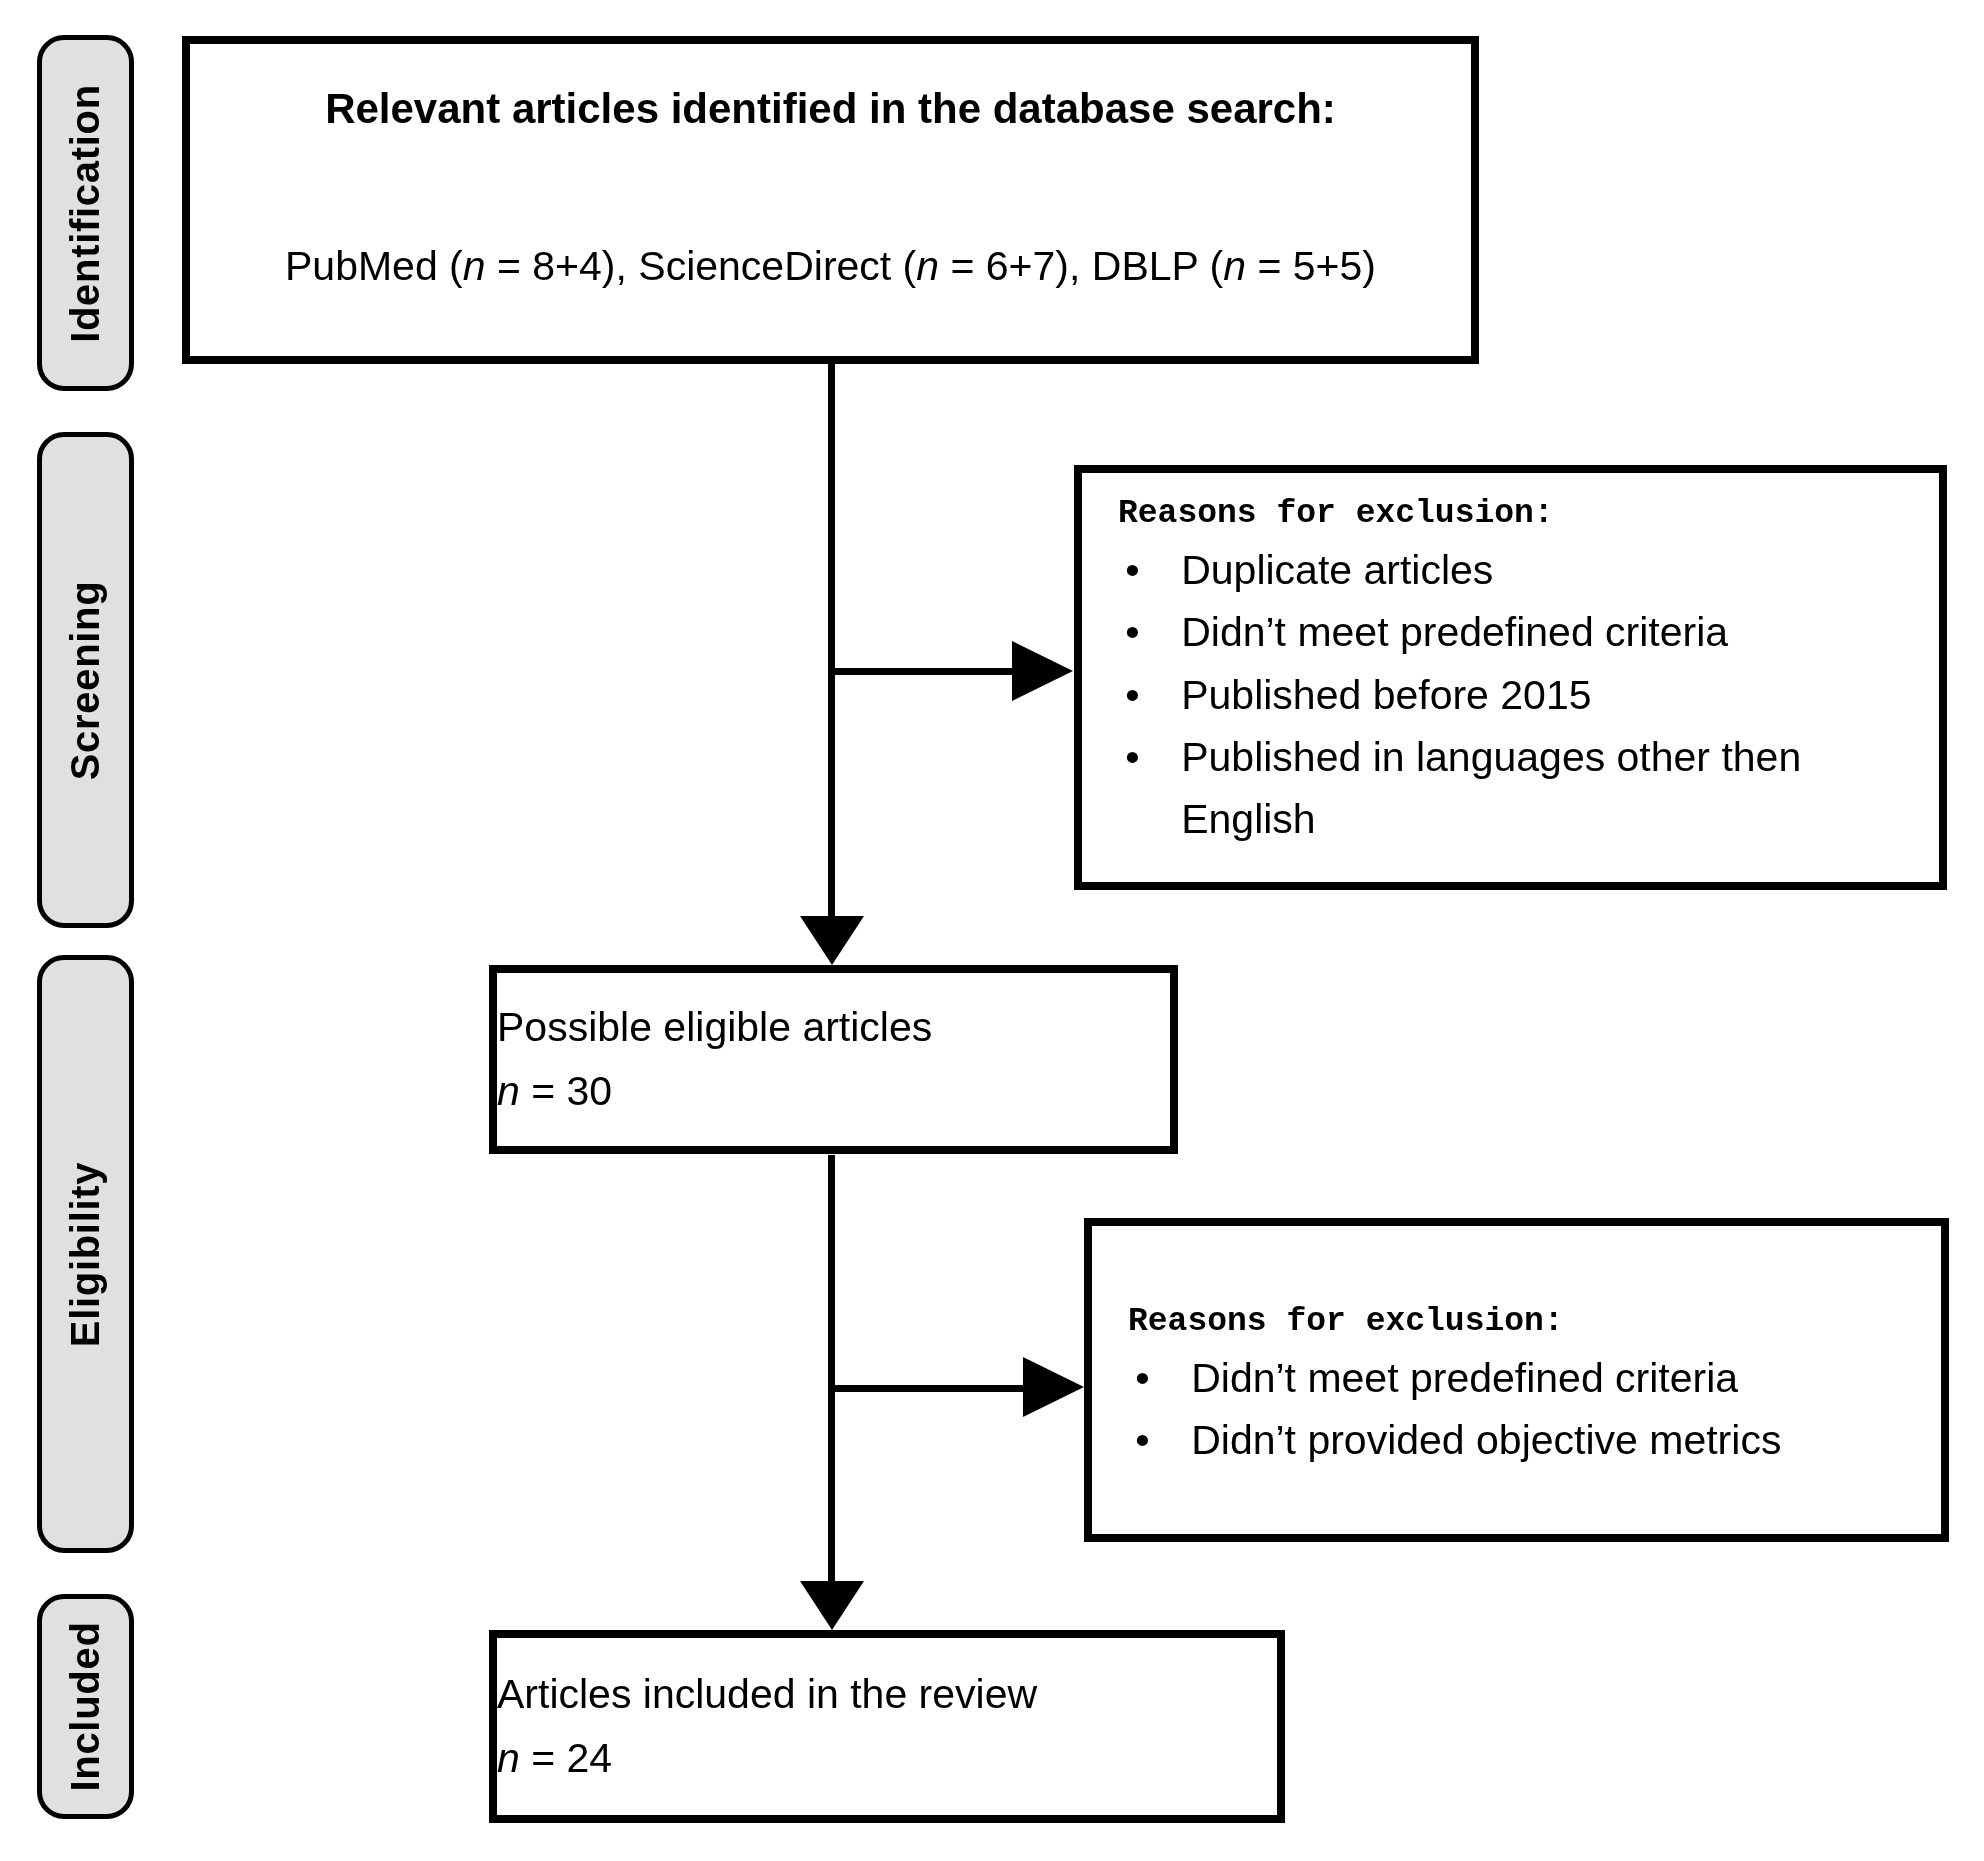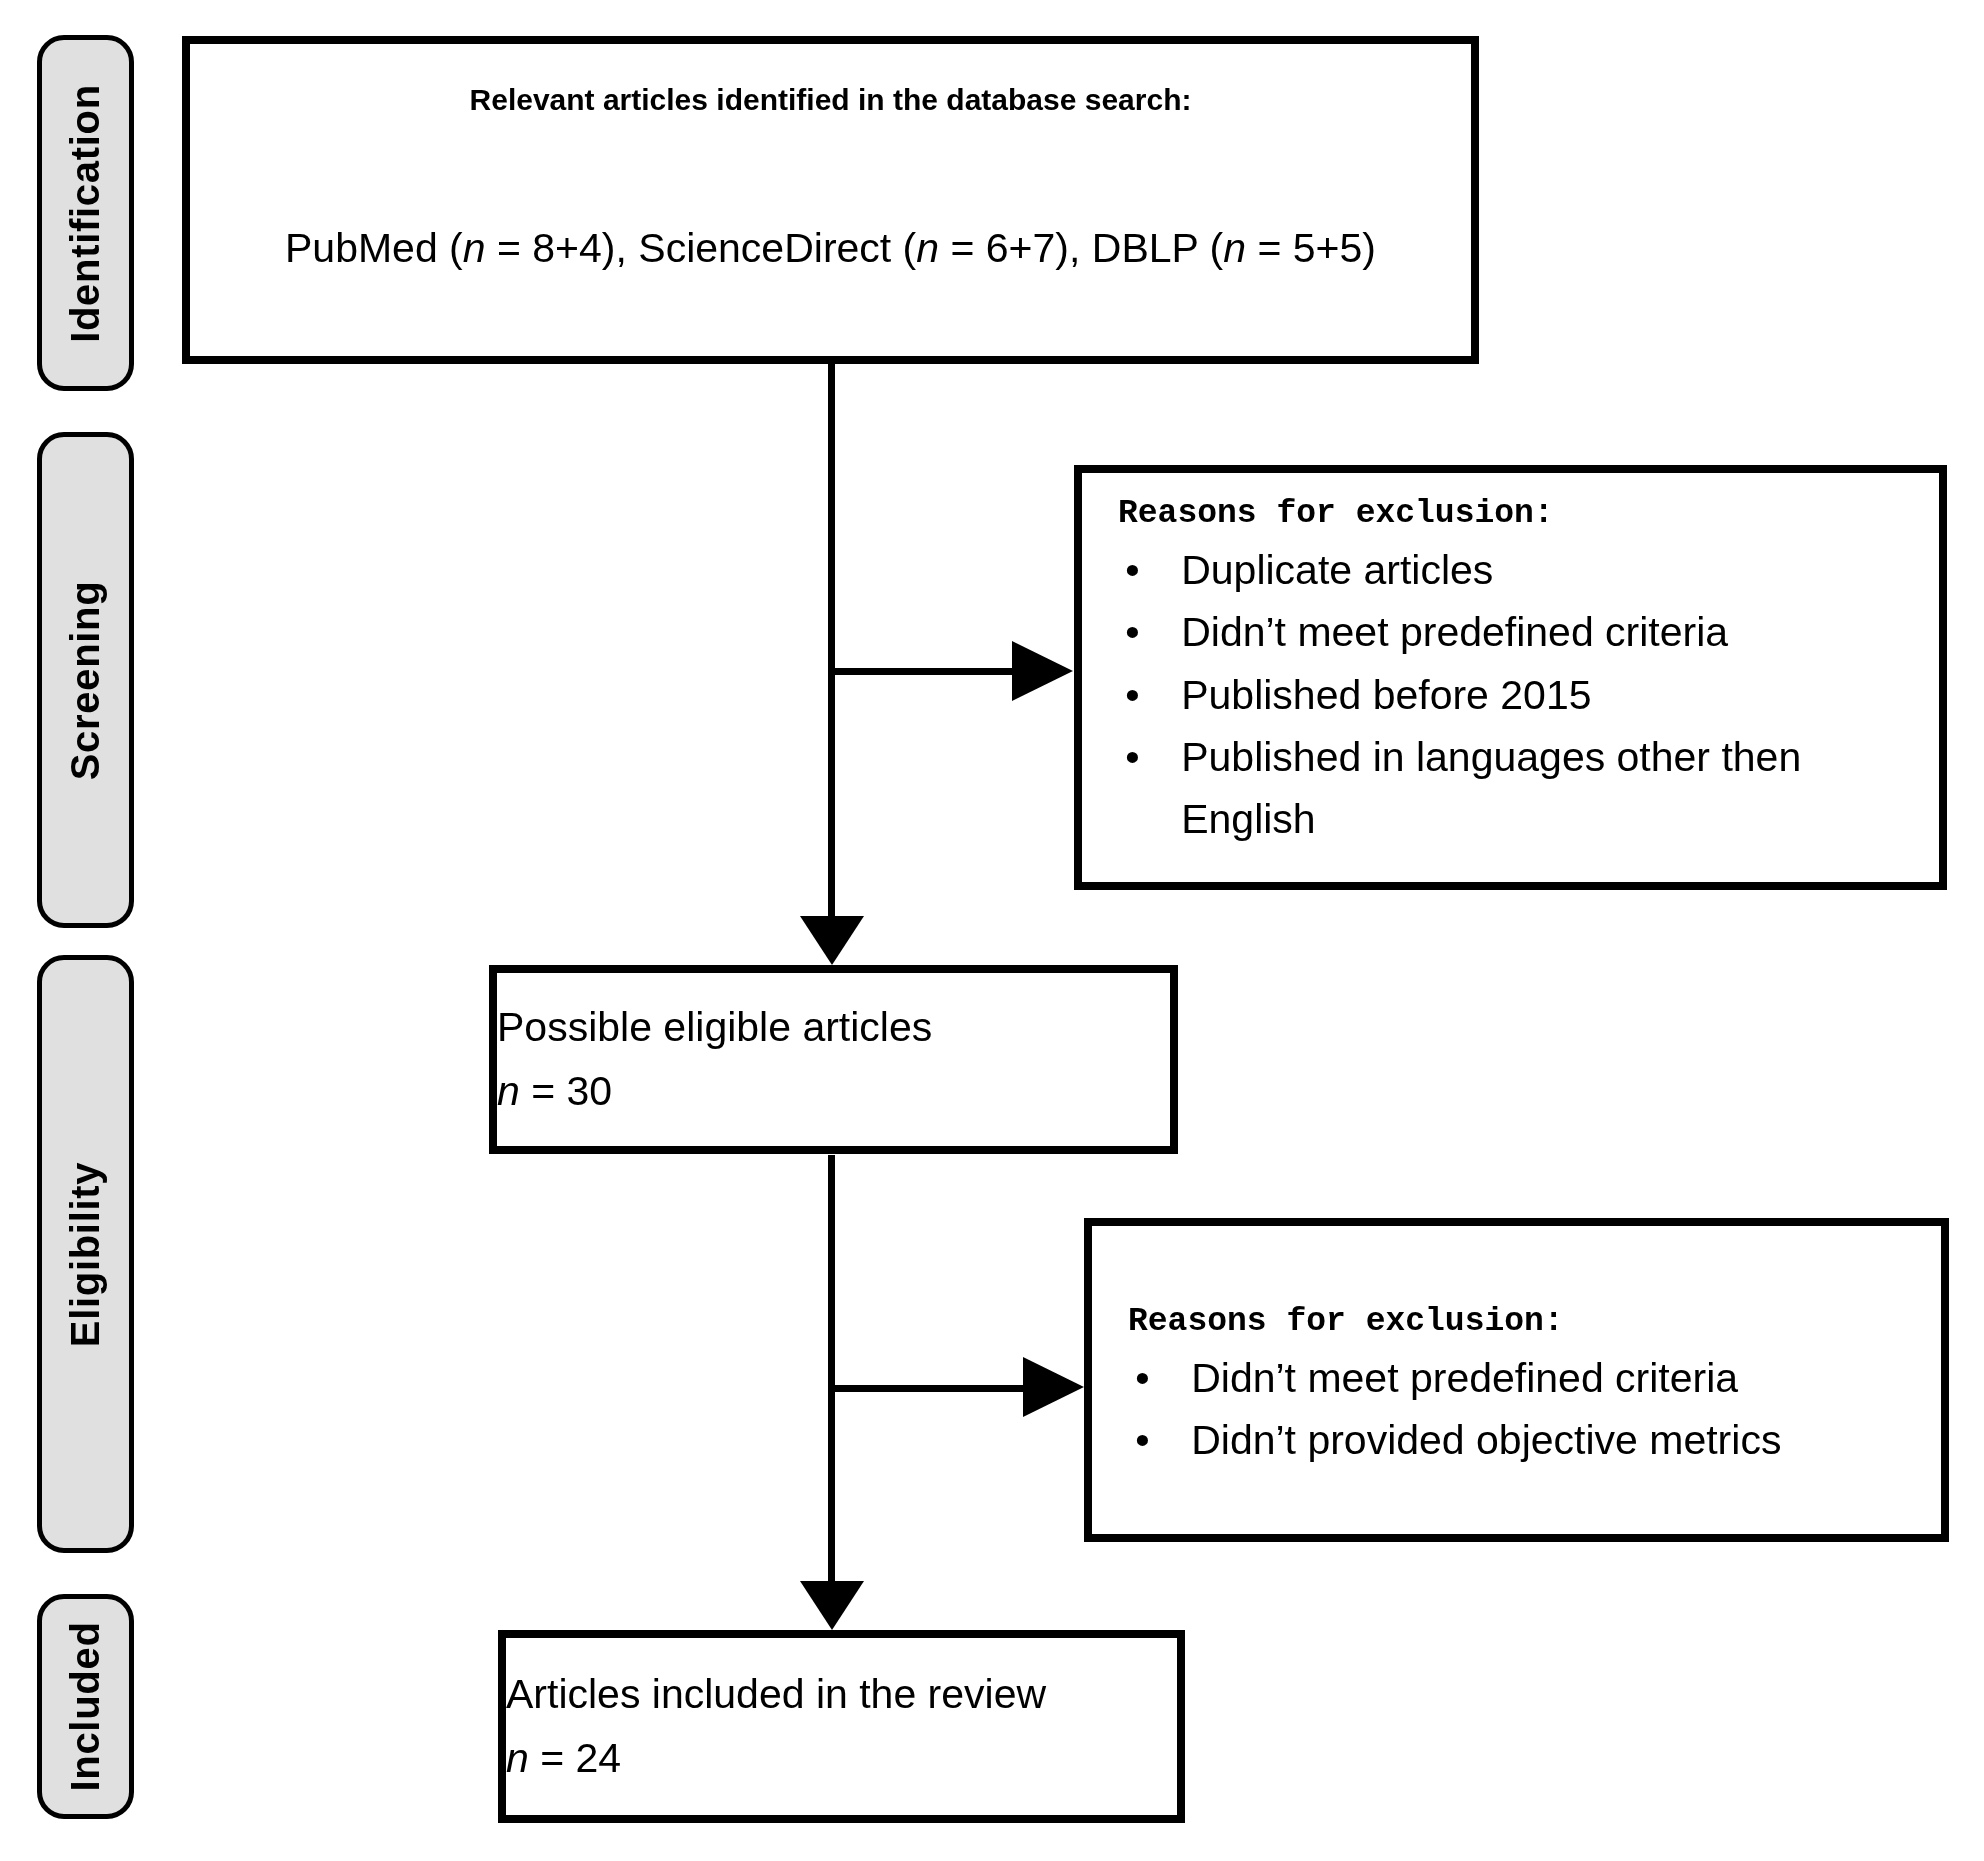--- a/index.html
+++ b/index.html
@@ -49,21 +49,21 @@
     background: #ffffff;
     border: 8.6px solid #000000;
     font-size: 41px;
     line-height: 1.52;
   }
   .box-identification {
     left: 182px; top: 36px; width: 1297px; height: 328px;
     display: flex; flex-direction: column; align-items: center;
     padding: 33px 29px 14.4px 29px; text-align: center;
   }
-  .box-identification .box-title { font-weight: bold; font-size: 30px; }
+  .box-identification .box-title { font-weight: bold; font-size: 42px; }
   .box-identification .sources-line { margin-top: 94px; }
 
   .box-exclusion-1 {
     left: 1074px; top: 465px; width: 873px; height: 425px;
     padding: 16px 26px 7.2px 36px;
   }
   .box-exclusion-2 {
     left: 1084px; top: 1218px; width: 865px; height: 324px;
     padding: 71px 21.6px 7.2px 36px;
   }
@@ -80,21 +80,21 @@
   }
   .item-text { flex: 1 1 auto; }
 
   .box-center {
     display: flex; flex-direction: column;
     align-items: flex-start; justify-content: center;
     text-align: center;
     line-height: 1.55;
   }
   .box-eligible { left: 489px; top: 965px; width: 689px; height: 189px; }
-  .box-included { left: 489px; top: 1630px; width: 687px; height: 193px; margin-left: 9px; }
+  .box-included { left: 489px; top: 1630px; width: 796px; height: 193px; }
 
   .nvar { font-style: italic; }
 
   
   .conn {
     position: absolute;
     background: #000000;
   }
   .conn-v1 { left: 828px; top: 364px;  width: 6.5px; height: 553px; }
   .conn-v2 { left: 828px; top: 1155px; width: 6.5px; height: 426px; }

